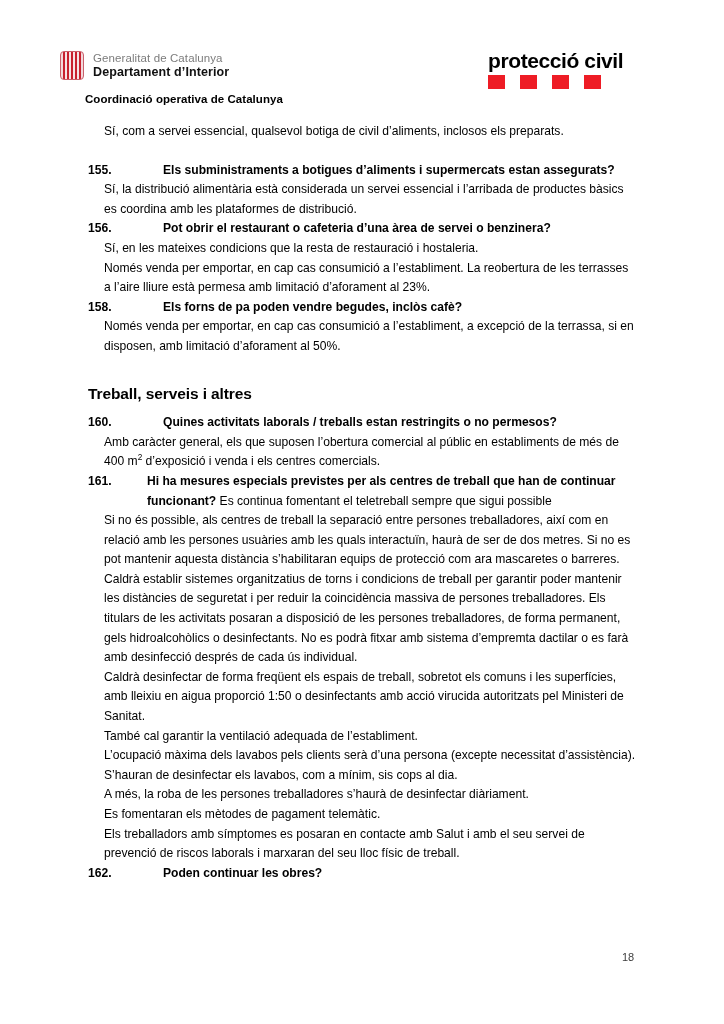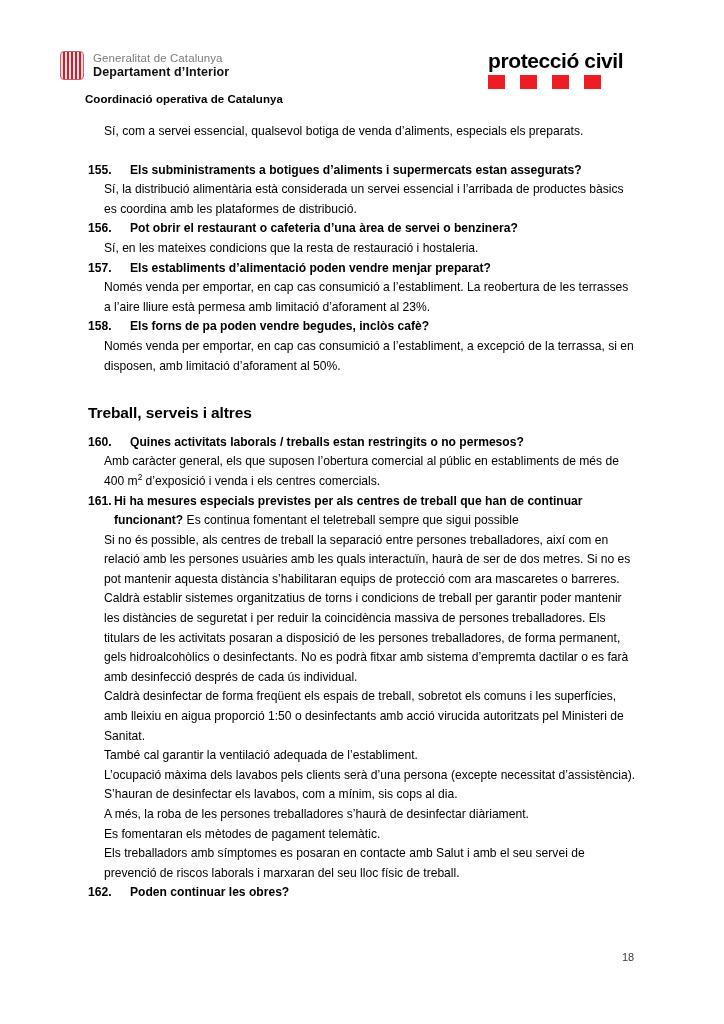--- a/index.html
+++ b/index.html
@@ -126,20 +126,21 @@
     margin-left: 16px;
     margin-bottom: 19px;
   }
   .qa-block {
     margin-bottom: 0;
   }
   .q-row {
     display: flex;
     align-items: flex-start;
     font-weight: bold;
+    gap: 33px;
   }
   .q-num {
     flex: none;
     width: 42px;
     font-weight: bold;
   }
   .q-num.tight {
     width: 26px;
   }
   .q-text {
@@ -199,43 +200,39 @@
         <div class="pc-square"></div>
         <div class="pc-square"></div>
       </div>
     </div>
 
     <div class="dept-sub">Coordinació operativa de Catalunya</div>
   </div>
 
   <div class="content">
 
-    <div class="intro-line">Sí, com a servei essencial, qualsevol botiga de venda d’aliments, especials els preparats.</div>
+    <div class="intro-line">Sí, com a servei essencial, qualsevol botiga de civil d’aliments, inclosos els preparats.</div>
 
     <div class="qa-block">
       <div class="q-row">
         <span class="q-num">155.</span>
         <span class="q-text">Els subministraments a botigues d’aliments i supermercats estan assegurats?</span>
       </div>
       <div class="a-text">Sí, la distribució alimentària està considerada un servei essencial i l’arribada de productes bàsics es coordina amb les plataformes de distribució.</div>
     </div>
 
     <div class="qa-block">
       <div class="q-row">
         <span class="q-num">156.</span>
         <span class="q-text">Pot obrir el restaurant o cafeteria d’una àrea de servei o benzinera?</span>
       </div>
       <div class="a-text">Sí, en les mateixes condicions que la resta de restauració i hostaleria.</div>
     </div>
 
     <div class="qa-block">
-      <div class="q-row">
-        <span class="q-num">157.</span>
-        <span class="q-text">Els establiments d’alimentació poden vendre menjar preparat?</span>
-      </div>
       <div class="a-text">Només venda per emportar, en cap cas consumició a l’establiment. La reobertura de les terrasses a l’aire lliure està permesa amb limitació d’aforament al 23%.</div>
     </div>
 
     <div class="qa-block">
       <div class="q-row">
         <span class="q-num">158.</span>
         <span class="q-text">Els forns de pa poden vendre begudes, inclòs cafè?</span>
       </div>
       <div class="a-text">Només venda per emportar, en cap cas consumició a l’establiment, a excepció de la terrassa, si en disposen, amb limitació d’aforament al 50%.</div>
     </div>

